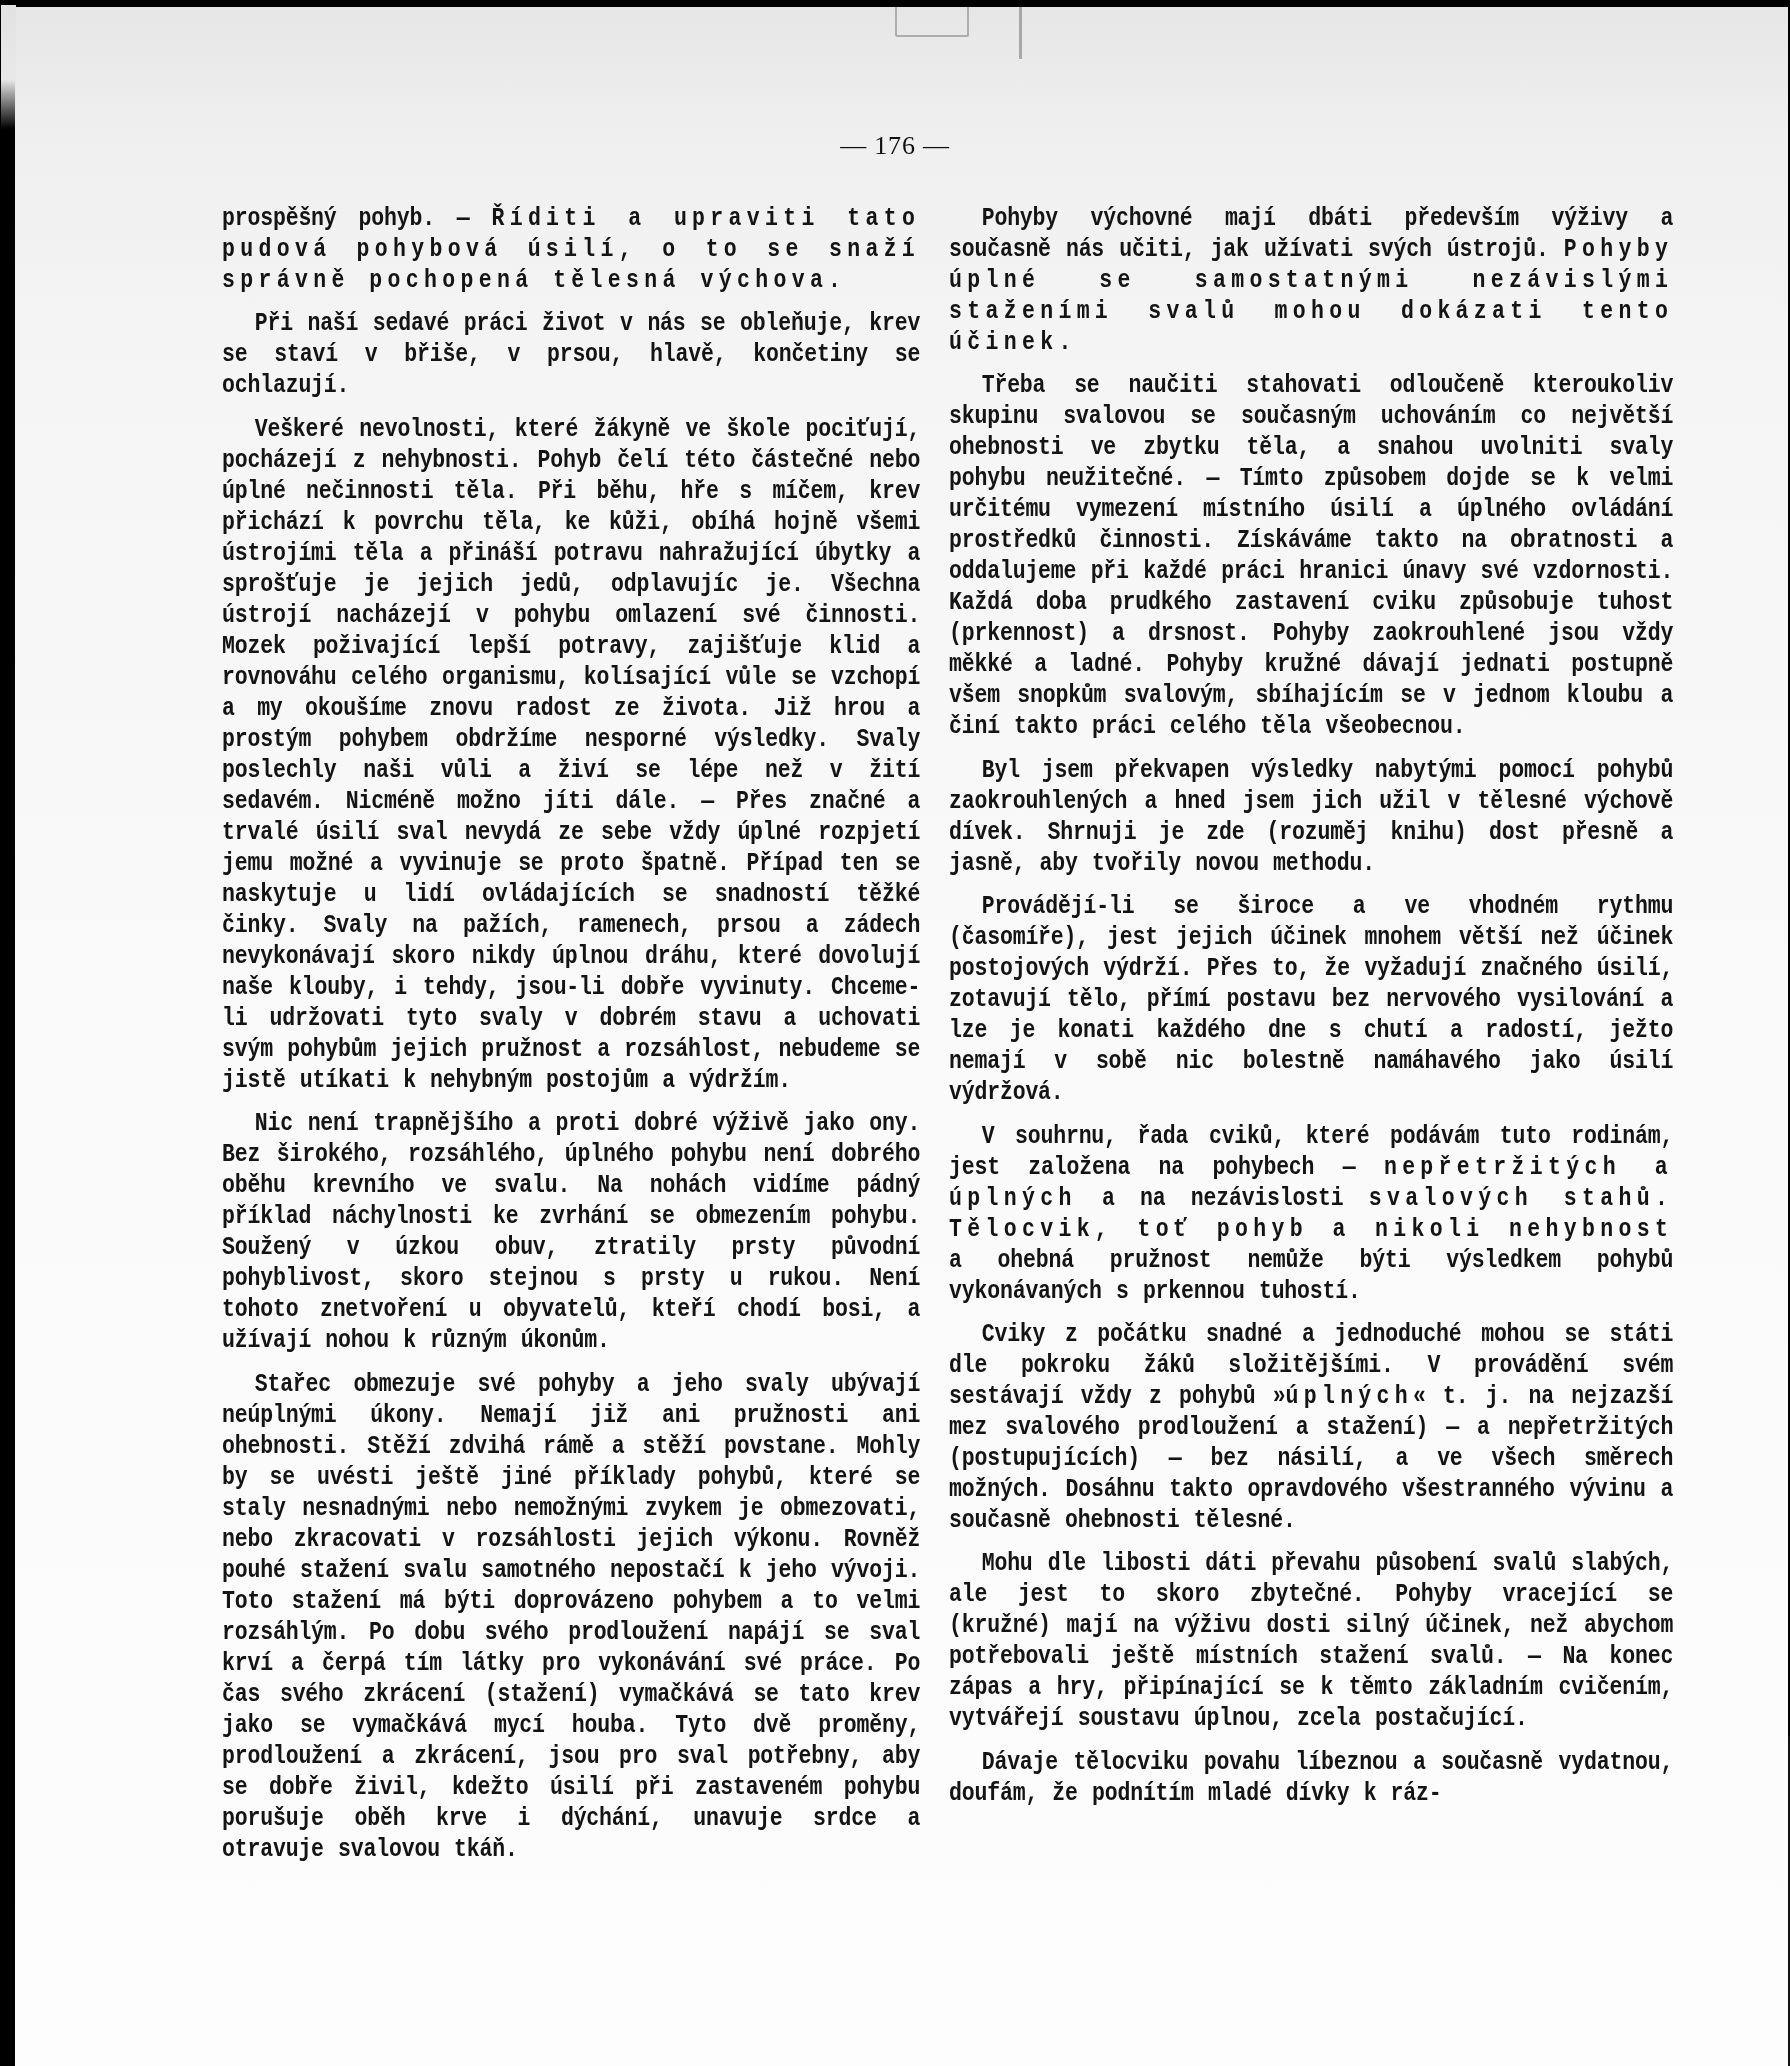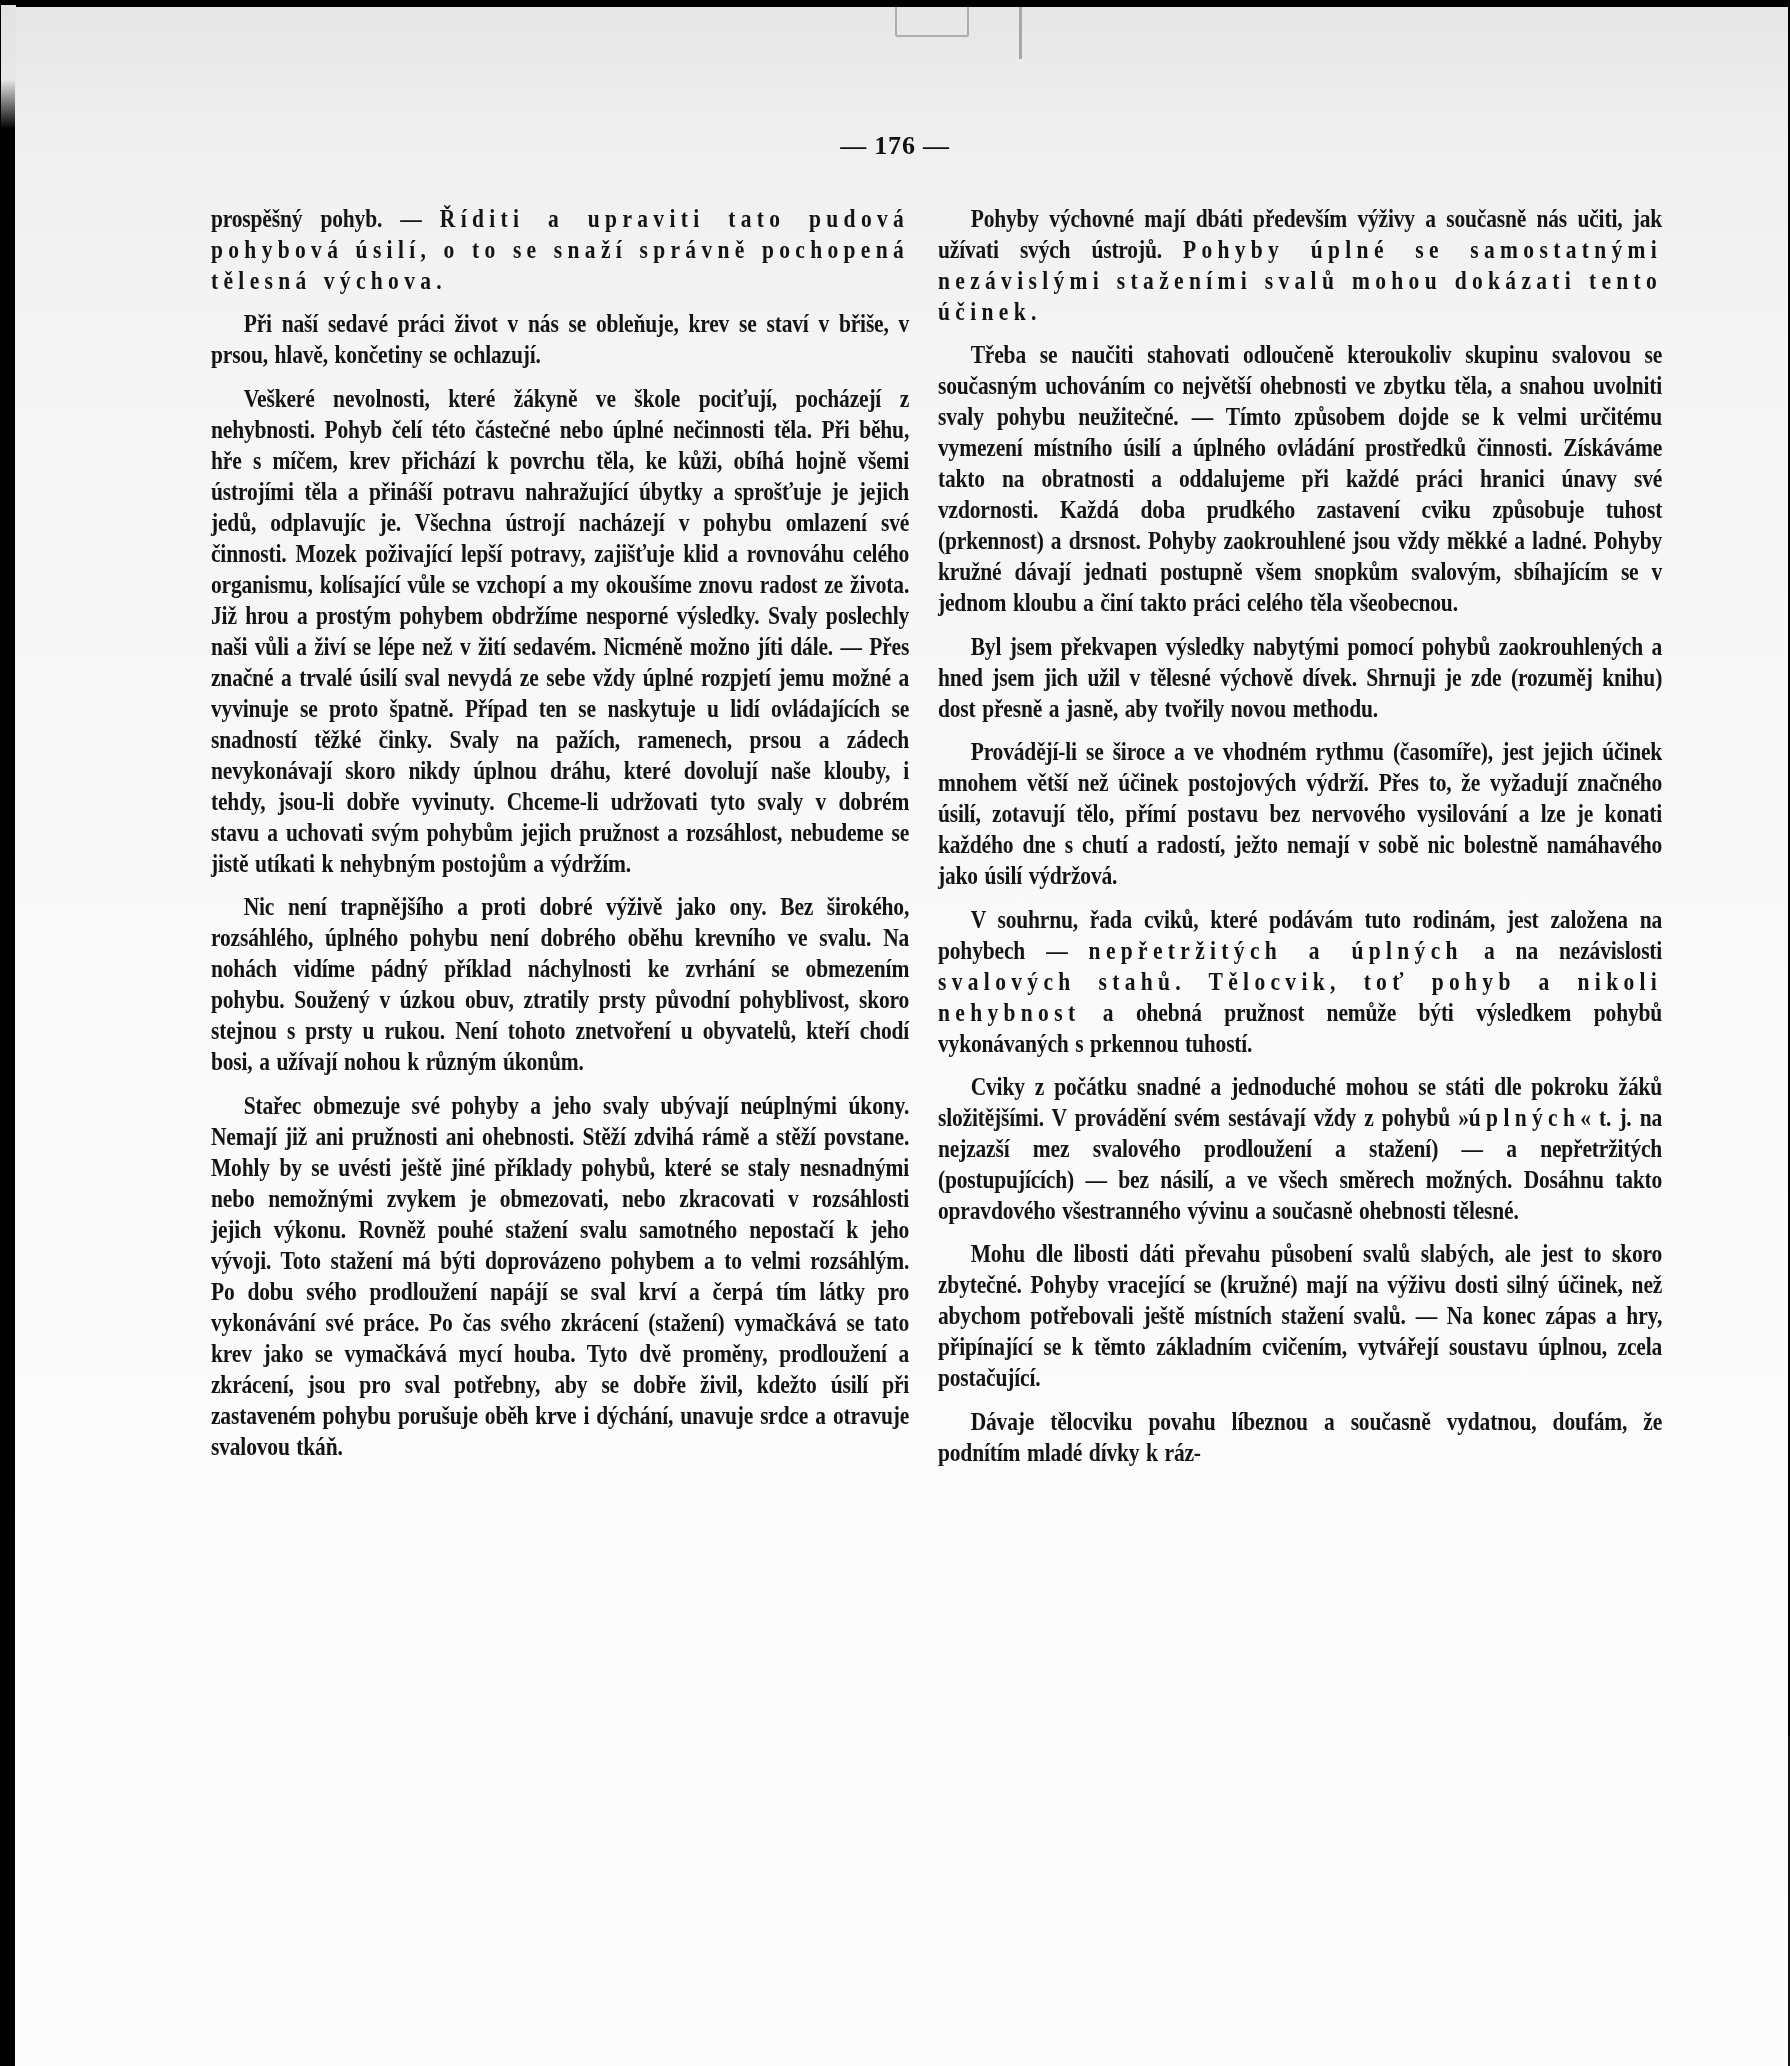--- a/index.html
+++ b/index.html
@@ -60,34 +60,35 @@
     height: 455px;
     background: #111;
   }
   .page-number {
     position: absolute;
     left: 0;
     right: 0;
     top: 131px;
     text-align: center;
     font-family: "Liberation Serif", serif;
-    font-weight: bold;
+    font-weight: normal;
     font-size: 26px;
     color: #111;
     letter-spacing: 0.8px;
   }
   .column {
     position: absolute;
     top: 203px;
-    font-family: Liberation Serif, serif;
+    font-family: Liberation Mono, monospace;
     font-size: 25px;
     line-height: 31px;
     color: #141414;
     text-align: justify;
     hyphens: manual;
+    margin-left: 11px;
   }
   .column.left {
     left: 211px;
     width: 698px;
   }
   .column.right {
     left: 938px;
     width: 724px;
   }
   .column p {

